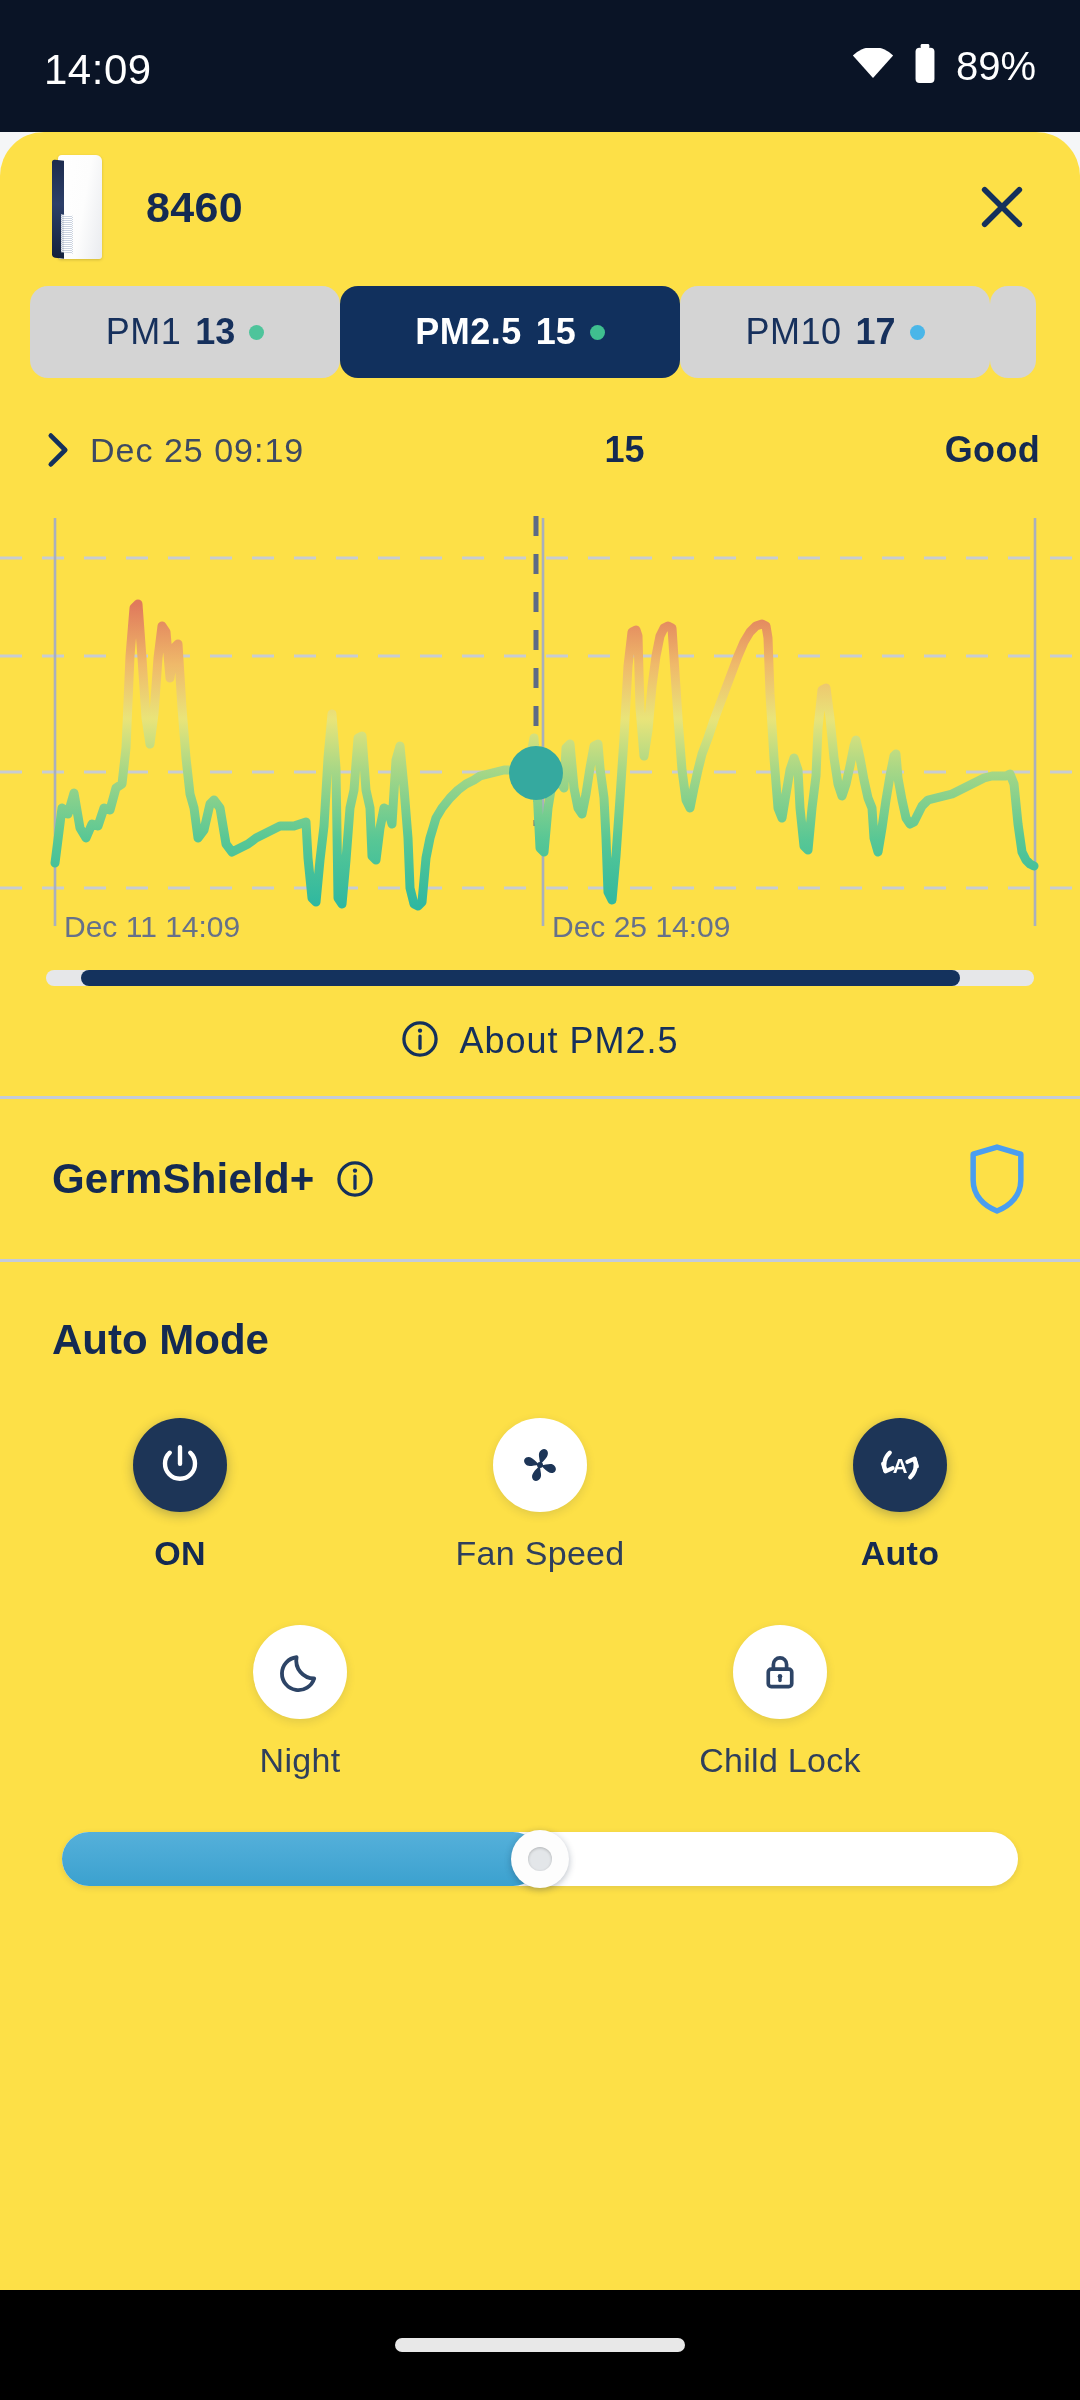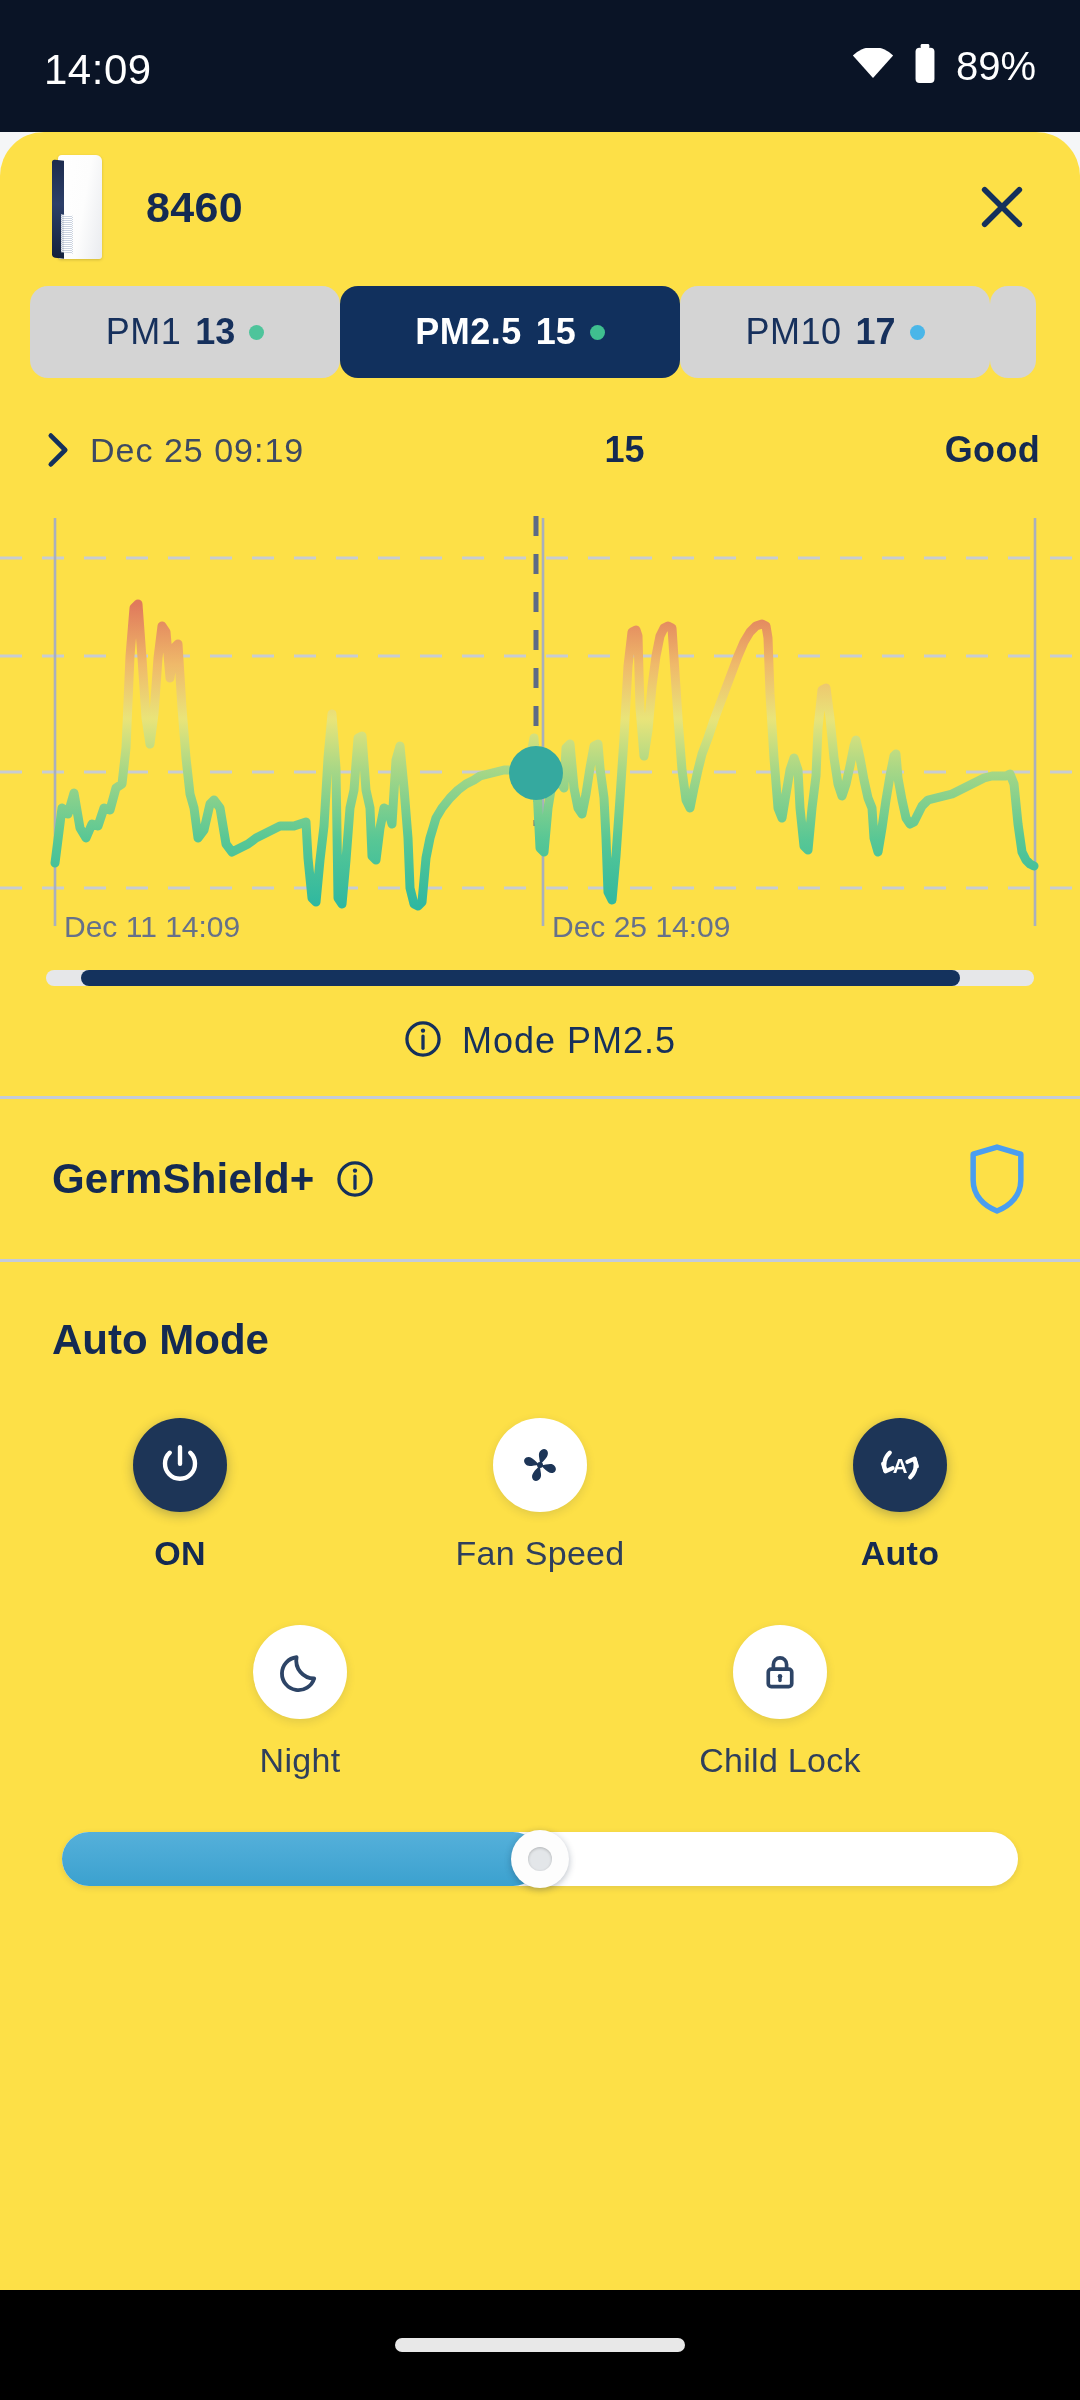--- a/index.html
+++ b/index.html
@@ -280,21 +280,21 @@
     </div>
 
     <div class="about">
       <span>
         <svg width="38" height="38" viewBox="0 0 22 22">
           <circle cx="11" cy="11" r="9.3" fill="none" stroke="#14305c" stroke-width="1.9"></circle>
           <circle cx="11" cy="6.2" r="1.25" fill="#14305c"></circle>
           <path d="M11 9.3 V16.4" stroke="#14305c" stroke-width="1.9" stroke-linecap="round"></path>
         </svg>
       </span>
-      <span class="about-txt">Mode PM2.5</span>
+      <span class="about-txt">About PM2.5</span>
     </div>
 
     <div class="divider"></div>
 
     <div class="germ">
       <span class="germ-title">GermShield+</span>
       <span class="germ-info">
         <svg width="38" height="38" viewBox="0 0 22 22">
           <circle cx="11" cy="11" r="9.3" fill="none" stroke="#14305c" stroke-width="1.9"></circle>
           <circle cx="11" cy="6.2" r="1.25" fill="#14305c"></circle>

